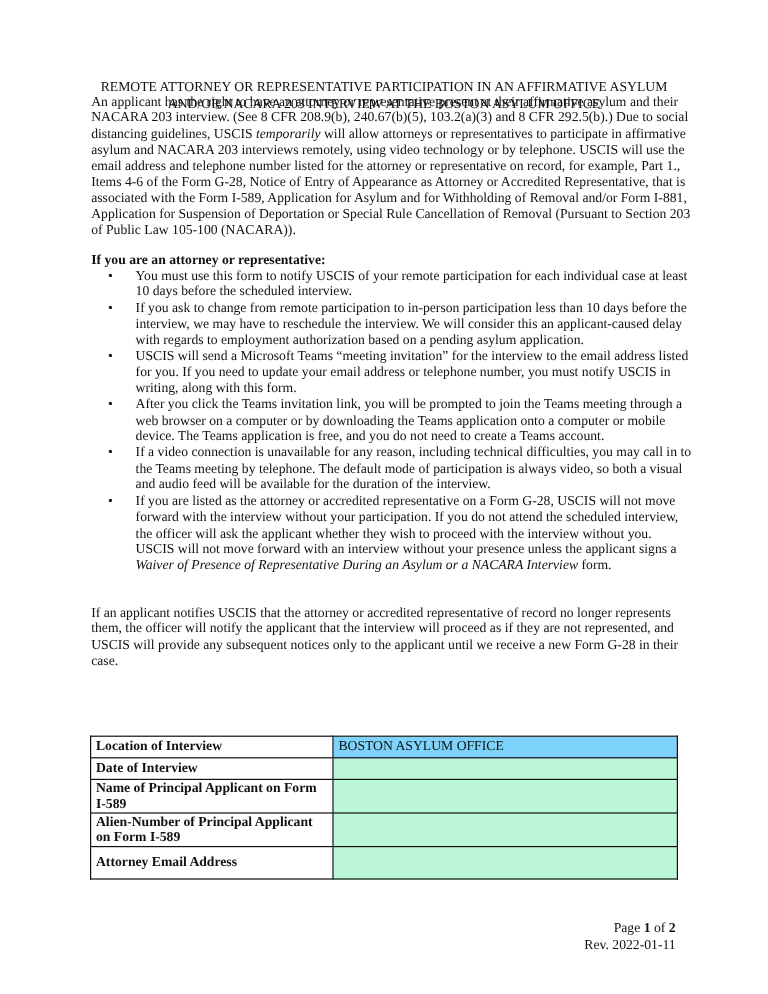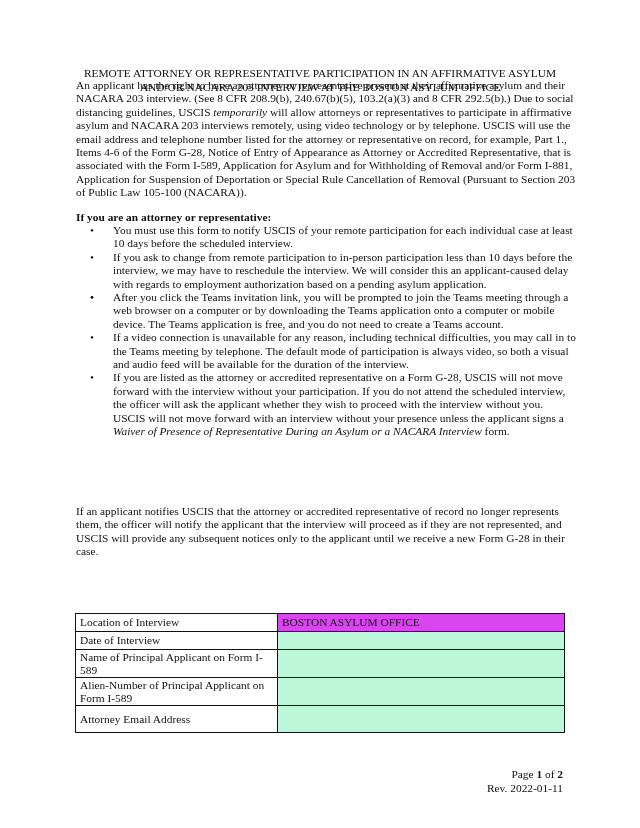--- a/index.html
+++ b/index.html
@@ -18,23 +18,23 @@
   .bullets { position: absolute; left: 76px; top: 224px; width: 500px; margin: 0; padding: 0; list-style: none; }
   .bullets li { position: relative; padding-left: 37px; margin: 0; }
   .bullets li .dot { position: absolute; left: 14px; top: 0; }
   #p2 { top: 505px; }
   #p3 { top: 573px; }
   table.info {
     position: absolute; left: 75px; top: 613px; width: 490px;
     border-collapse: collapse; font-size: 11.4px; line-height: 12.5px;
   }
   table.info td { border: 1.5px solid #111; padding: 1px 4px; vertical-align: middle; }
-  table.info td.label { width: 193px; font-weight: normal; background: #fff; }
+  table.info td.label { width: 193px; font-weight: bold; background: #fff; }
   table.info td.value { background: #bdf7d9; }
-  table.info td.value.plain { background: #d946ef; }
+  table.info td.value.plain { background: #7dd3fc; }
   tr.r1 td { height: 15px; }
   tr.r2 td { height: 15px; }
   tr.r3 td { height: 25px; }
   tr.r4 td { height: 25px; }
   tr.r5 td { height: 24px; }
   .footer { position: absolute; right: 77px; top: 768px; text-align: right; line-height: 13.5px; }
   .footer b { font-weight: bold; }
   i { font-style: italic; }
 </style>
 </head>
@@ -47,21 +47,21 @@
     <div>AND/OR NACARA 203 INTERVIEW AT THE BOSTON ASYLUM OFFICE</div>
   </div>
 
   <p class="para" id="p1"><span>An applicant has the right to have an attorney or representative present at their affirmative asylum and their NACARA 203 interview. (See 8 CFR 208.9(b), 240.67(b)(5), 103.2(a)(3) and 8 CFR 292.5(b).) Due to social distancing guidelines, USCIS </span><i>temporarily</i><span> will allow attorneys or representatives to participate in affirmative asylum and NACARA 203 interviews remotely, using video technology or by telephone. USCIS will use the email address and telephone number listed for the attorney or representative on record, for example, Part 1., Items 4-6 of the Form G-28, Notice of Entry of Appearance as Attorney or Accredited Representative, that is associated with the Form I-589, Application for Asylum and for Withholding of Removal and/or Form I-881, Application for Suspension of Deportation or Special Rule Cancellation of Removal (Pursuant to Section 203 of Public Law 105-100 (NACARA)).</span></p>
 
   <p class="heading">If you are an attorney or representative:</p>
 
   <ul class="bullets">
     <li><span class="dot">•</span><span>You must use this form to notify USCIS of your remote participation for each individual case at least 10 days before the scheduled interview.</span></li>
     <li><span class="dot">•</span><span>If you ask to change from remote participation to in-person participation less than 10 days before the interview, we may have to reschedule the  interview. We will consider this an applicant-caused delay with regards to employment authorization based on a pending asylum application.</span></li>
-    <li><span class="dot">•</span></li>
+    <li><span class="dot">•</span><span>USCIS will send a Microsoft Teams “meeting invitation” for the interview to the email address listed for you. If you need to update your email address or telephone number, you must notify USCIS in writing, along with this form.</span></li>
     <li><span class="dot">•</span><span>After you click the Teams invitation link, you will be prompted to join the Teams meeting through a web browser on a computer or by downloading the Teams application onto a computer or mobile device. The Teams application is free, and you do not need to create a Teams account.</span></li>
     <li><span class="dot">•</span><span>If a video connection is unavailable for any reason, including technical difficulties, you may call in to the Teams meeting by telephone. The default mode of participation is always video, so both a visual and audio feed will be available for the duration of the interview.</span></li>
     <li><span class="dot">•</span><span>If you are listed as the attorney or accredited representative on a Form G-28, USCIS will not move forward with the interview without your participation. If you do not attend the scheduled interview, the officer will ask the applicant whether they wish to proceed with the interview without you.  USCIS will not move forward with an interview without your presence unless the applicant signs a </span><i>Waiver of Presence of Representative During an Asylum or a NACARA Interview</i><span> form.</span></li>
   </ul>
 
   <p class="para" id="p2">If an applicant notifies USCIS that the attorney or accredited representative of record no longer represents them, the officer will notify the applicant that the interview will proceed as if they are not represented, and USCIS will provide any subsequent notices only to the applicant until we receive a new Form G-28 in their case.</p>
 
 
   <table class="info">
     <tbody>

